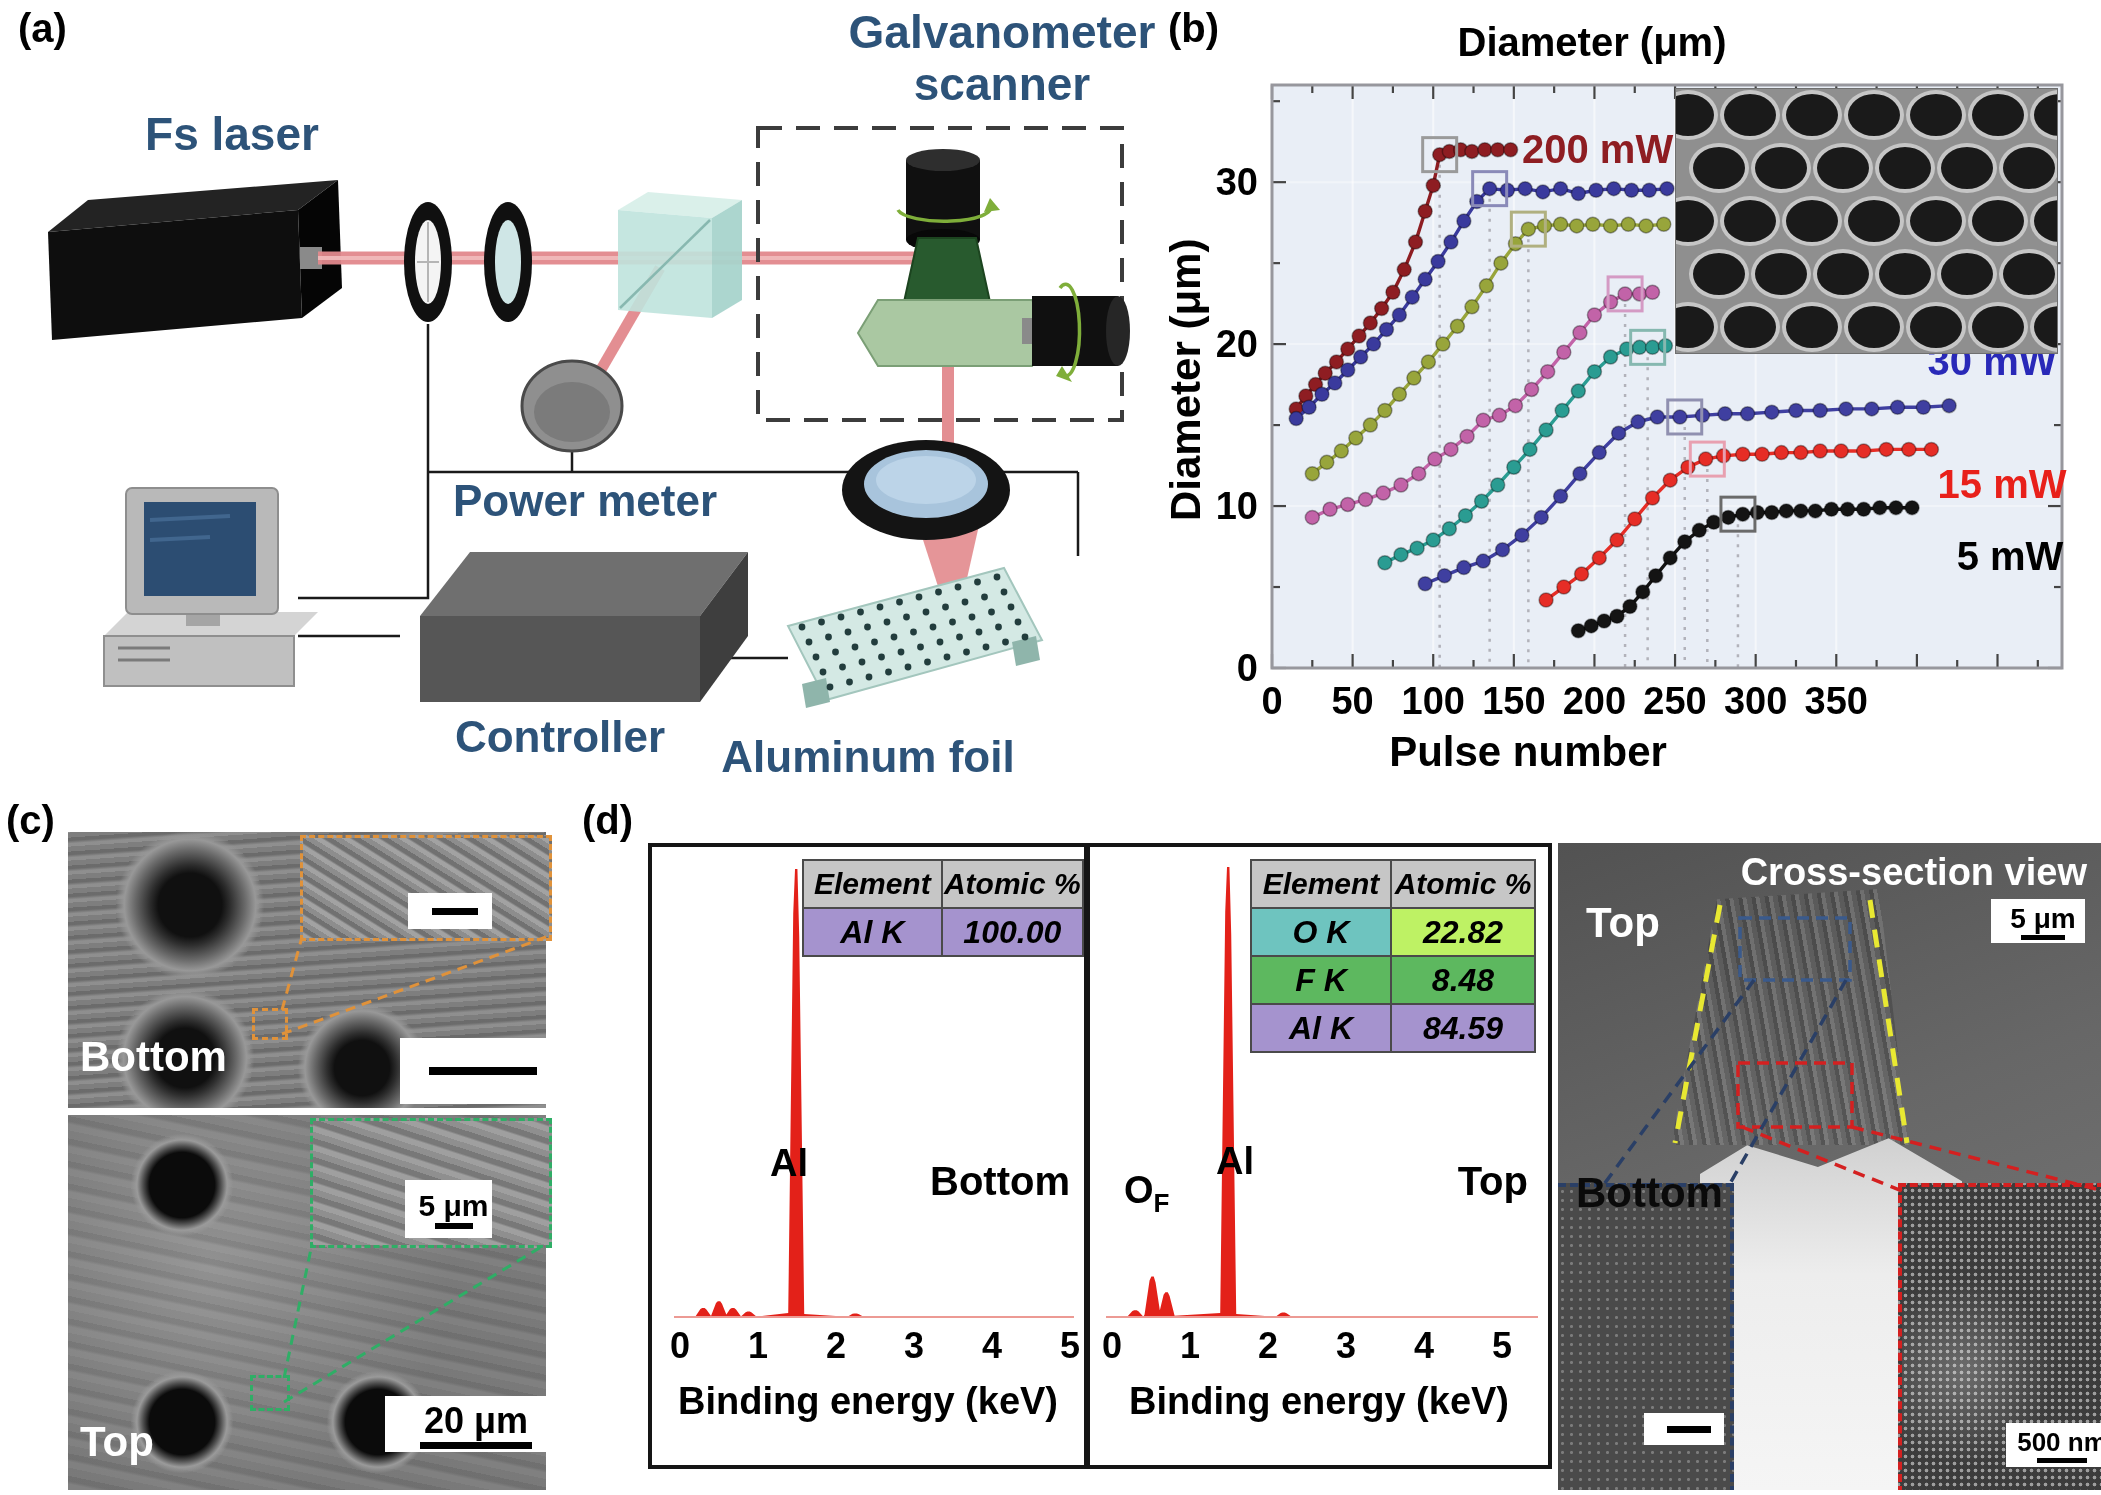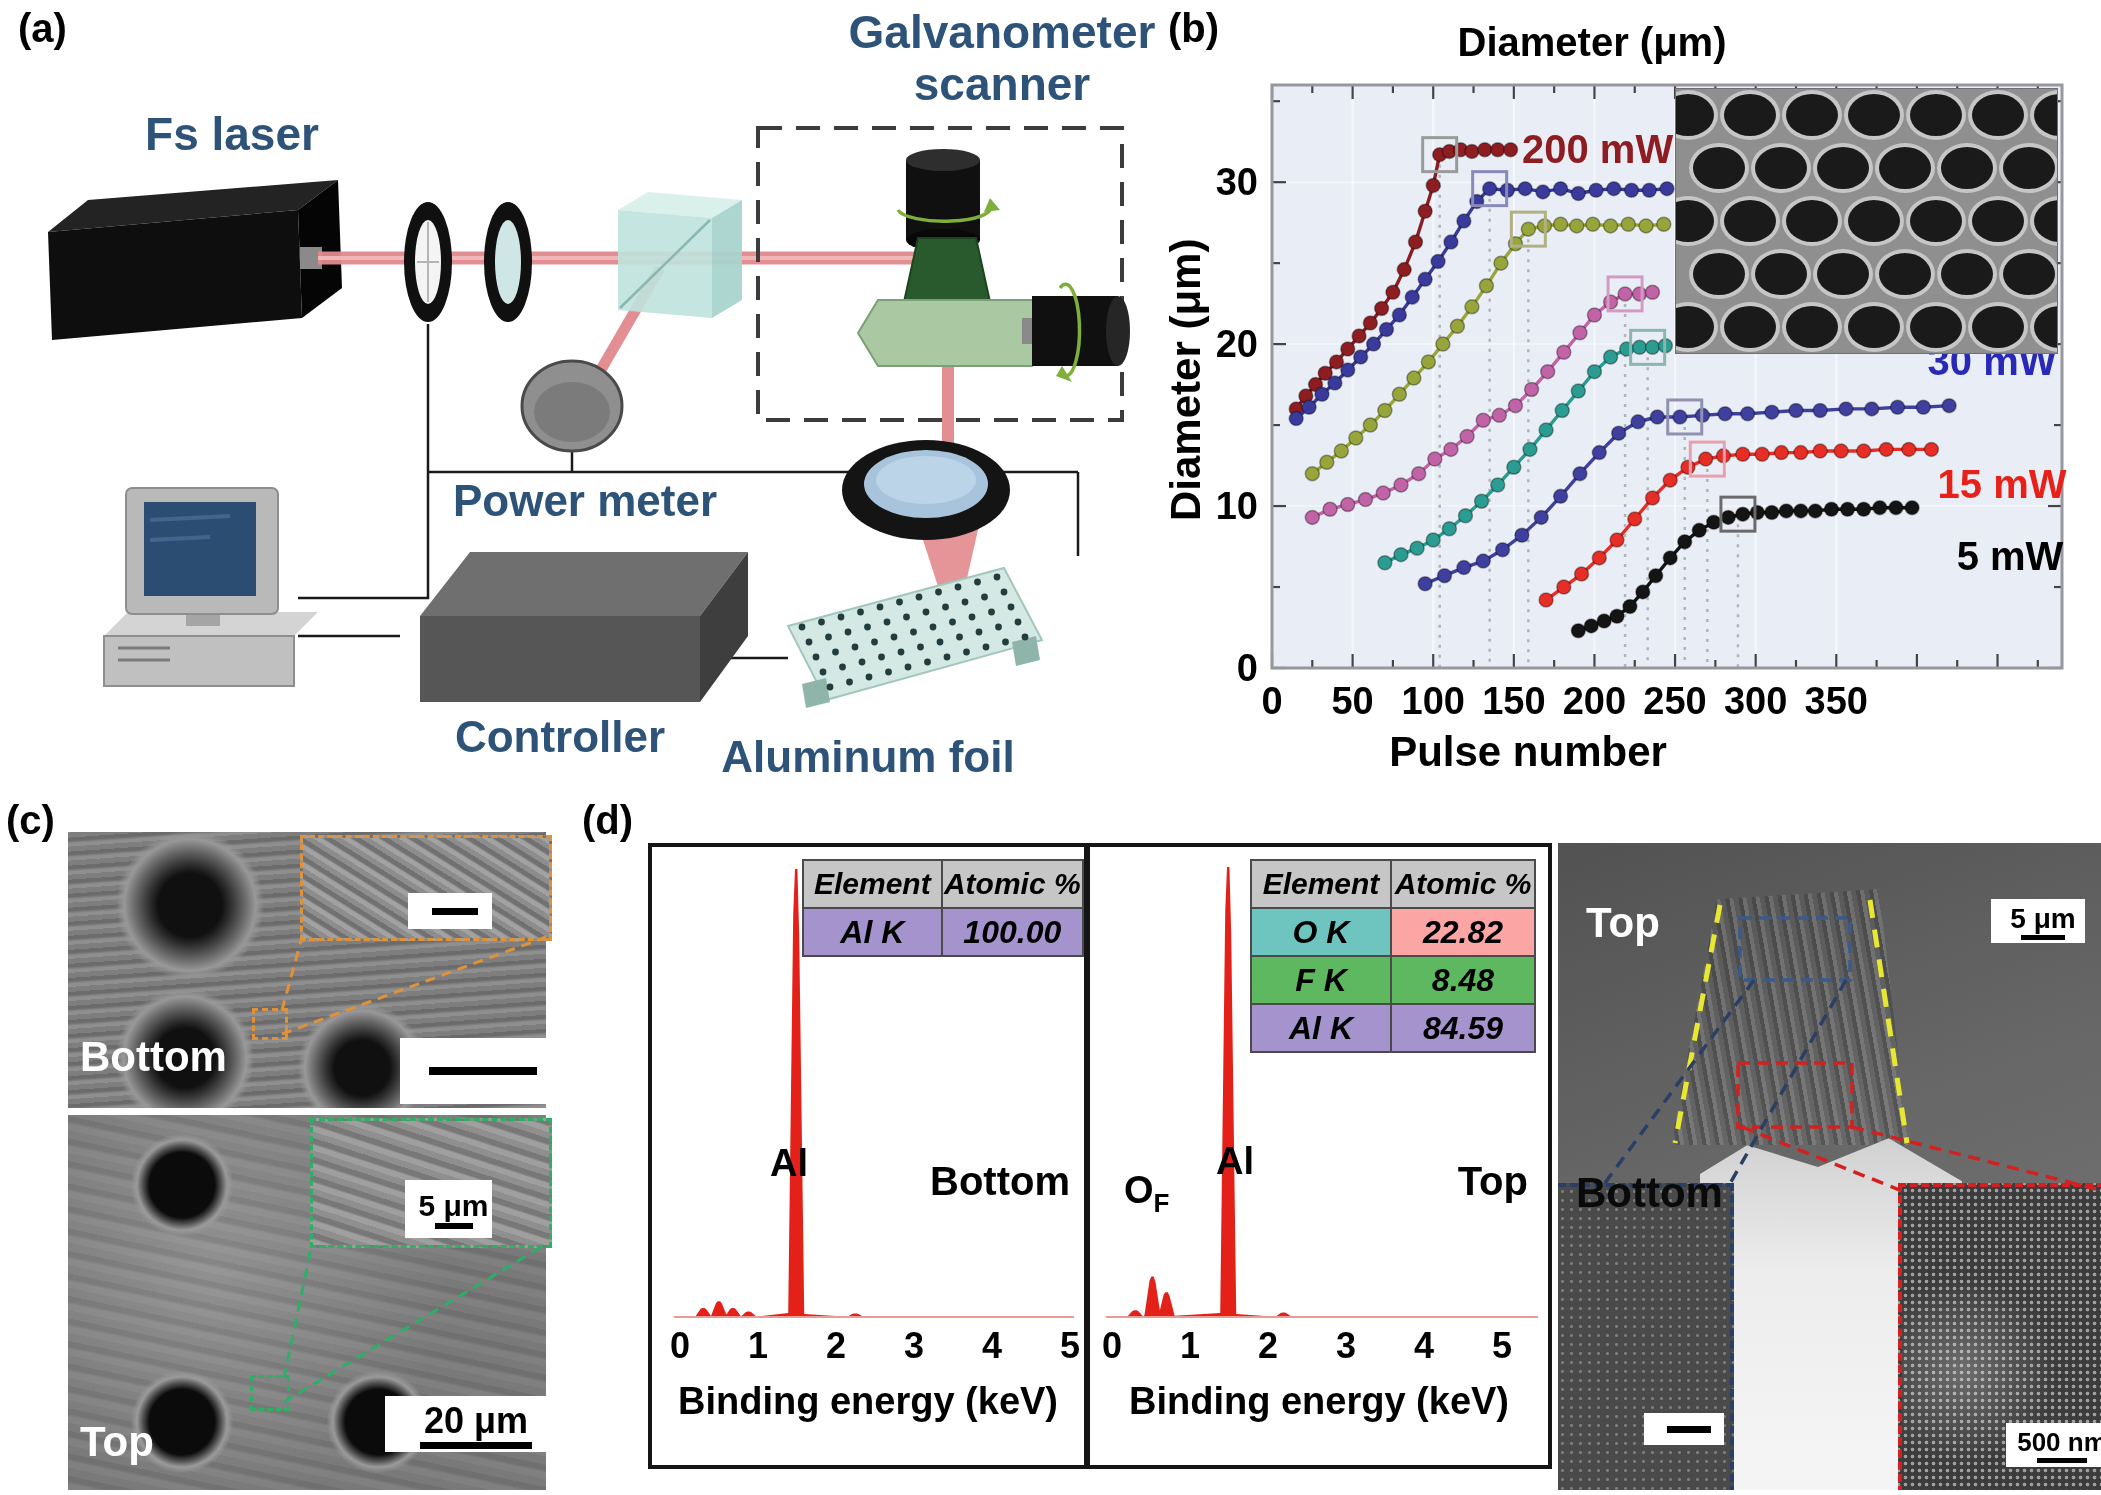--- a/index.html
+++ b/index.html
@@ -659,21 +659,21 @@
           <line x1="10" y1="464" x2="442" y2="464" stroke="#ec9a94" stroke-width="2"></line>
         </svg>
       <table class="edstable" style="left:160px;top:12px;">
         <tbody>
         <tr>
               <td class="c1" style="background-color: rgb(198, 198, 198);">Element</td>
             <td class="c2" style="background-color: rgb(198, 198, 198);">Atomic %</td>
             </tr>
         <tr>
               <td class="c1" style="font-size: 32px; background-color: rgb(110, 196, 191);">O K</td>
-            <td class="c2" style="font-size: 32px; background-color: #fca5a5;">22.82</td>
+            <td class="c2" style="font-size: 32px; background-color: #bef264;">22.82</td>
             </tr>
         <tr>
               <td class="c1" style="font-size: 32px; background-color: rgb(93, 184, 95);">F K</td>
             <td class="c2" style="font-size: 32px; background-color: rgb(93, 184, 95); text-align: center;">8.48</td>
             </tr>
         <tr>
               <td class="c1" style="font-size: 32px; background-color: rgb(165, 147, 206);">Al K</td>
             <td class="c2" style="font-size: 32px; background-color: rgb(165, 147, 206);">84.59</td>
             </tr>
         </tbody>
@@ -706,20 +706,21 @@
         <g stroke="#2a3f66" stroke-width="3.5" stroke-dasharray="12 8">
           <line x1="196" y1="137" x2="44" y2="344"></line>
           <line x1="288" y1="137" x2="170" y2="344"></line>
         </g>
         <g stroke="#d42020" stroke-width="3.5" stroke-dasharray="12 8">
           <line x1="184" y1="284" x2="344" y2="348"></line>
           <line x1="294" y1="284" x2="538" y2="346"></line>
         </g>
       </svg>
 
+      <div class="abs bxlab" style="right:14px;top:8px;font-size:38px;color:#fff;">Cross-section view</div>
       <div class="scalebox" style="right:16px;top:56px;width:84px;height:44px;">
         <div style="font-size:28px;font-weight:700;">5 μm</div>
         <div class="scalebar" style="width:44px;height:5px;"></div>
       </div>
       <div class="abs bxlab" style="left:28px;top:56px;font-size:42px;color:#fff;">Top</div>
       <div class="abs bxlab" style="left:18px;top:326px;font-size:42px;color:#0a0a0a;">Bottom</div>
       <div class="scalebox" style="left:86px;top:570px;width:70px;height:32px;">
         <div class="scalebar" style="width:44px;height:7px;"></div>
       </div>
       <div class="scalebox" style="left:448px;top:580px;width:92px;height:44px;">

